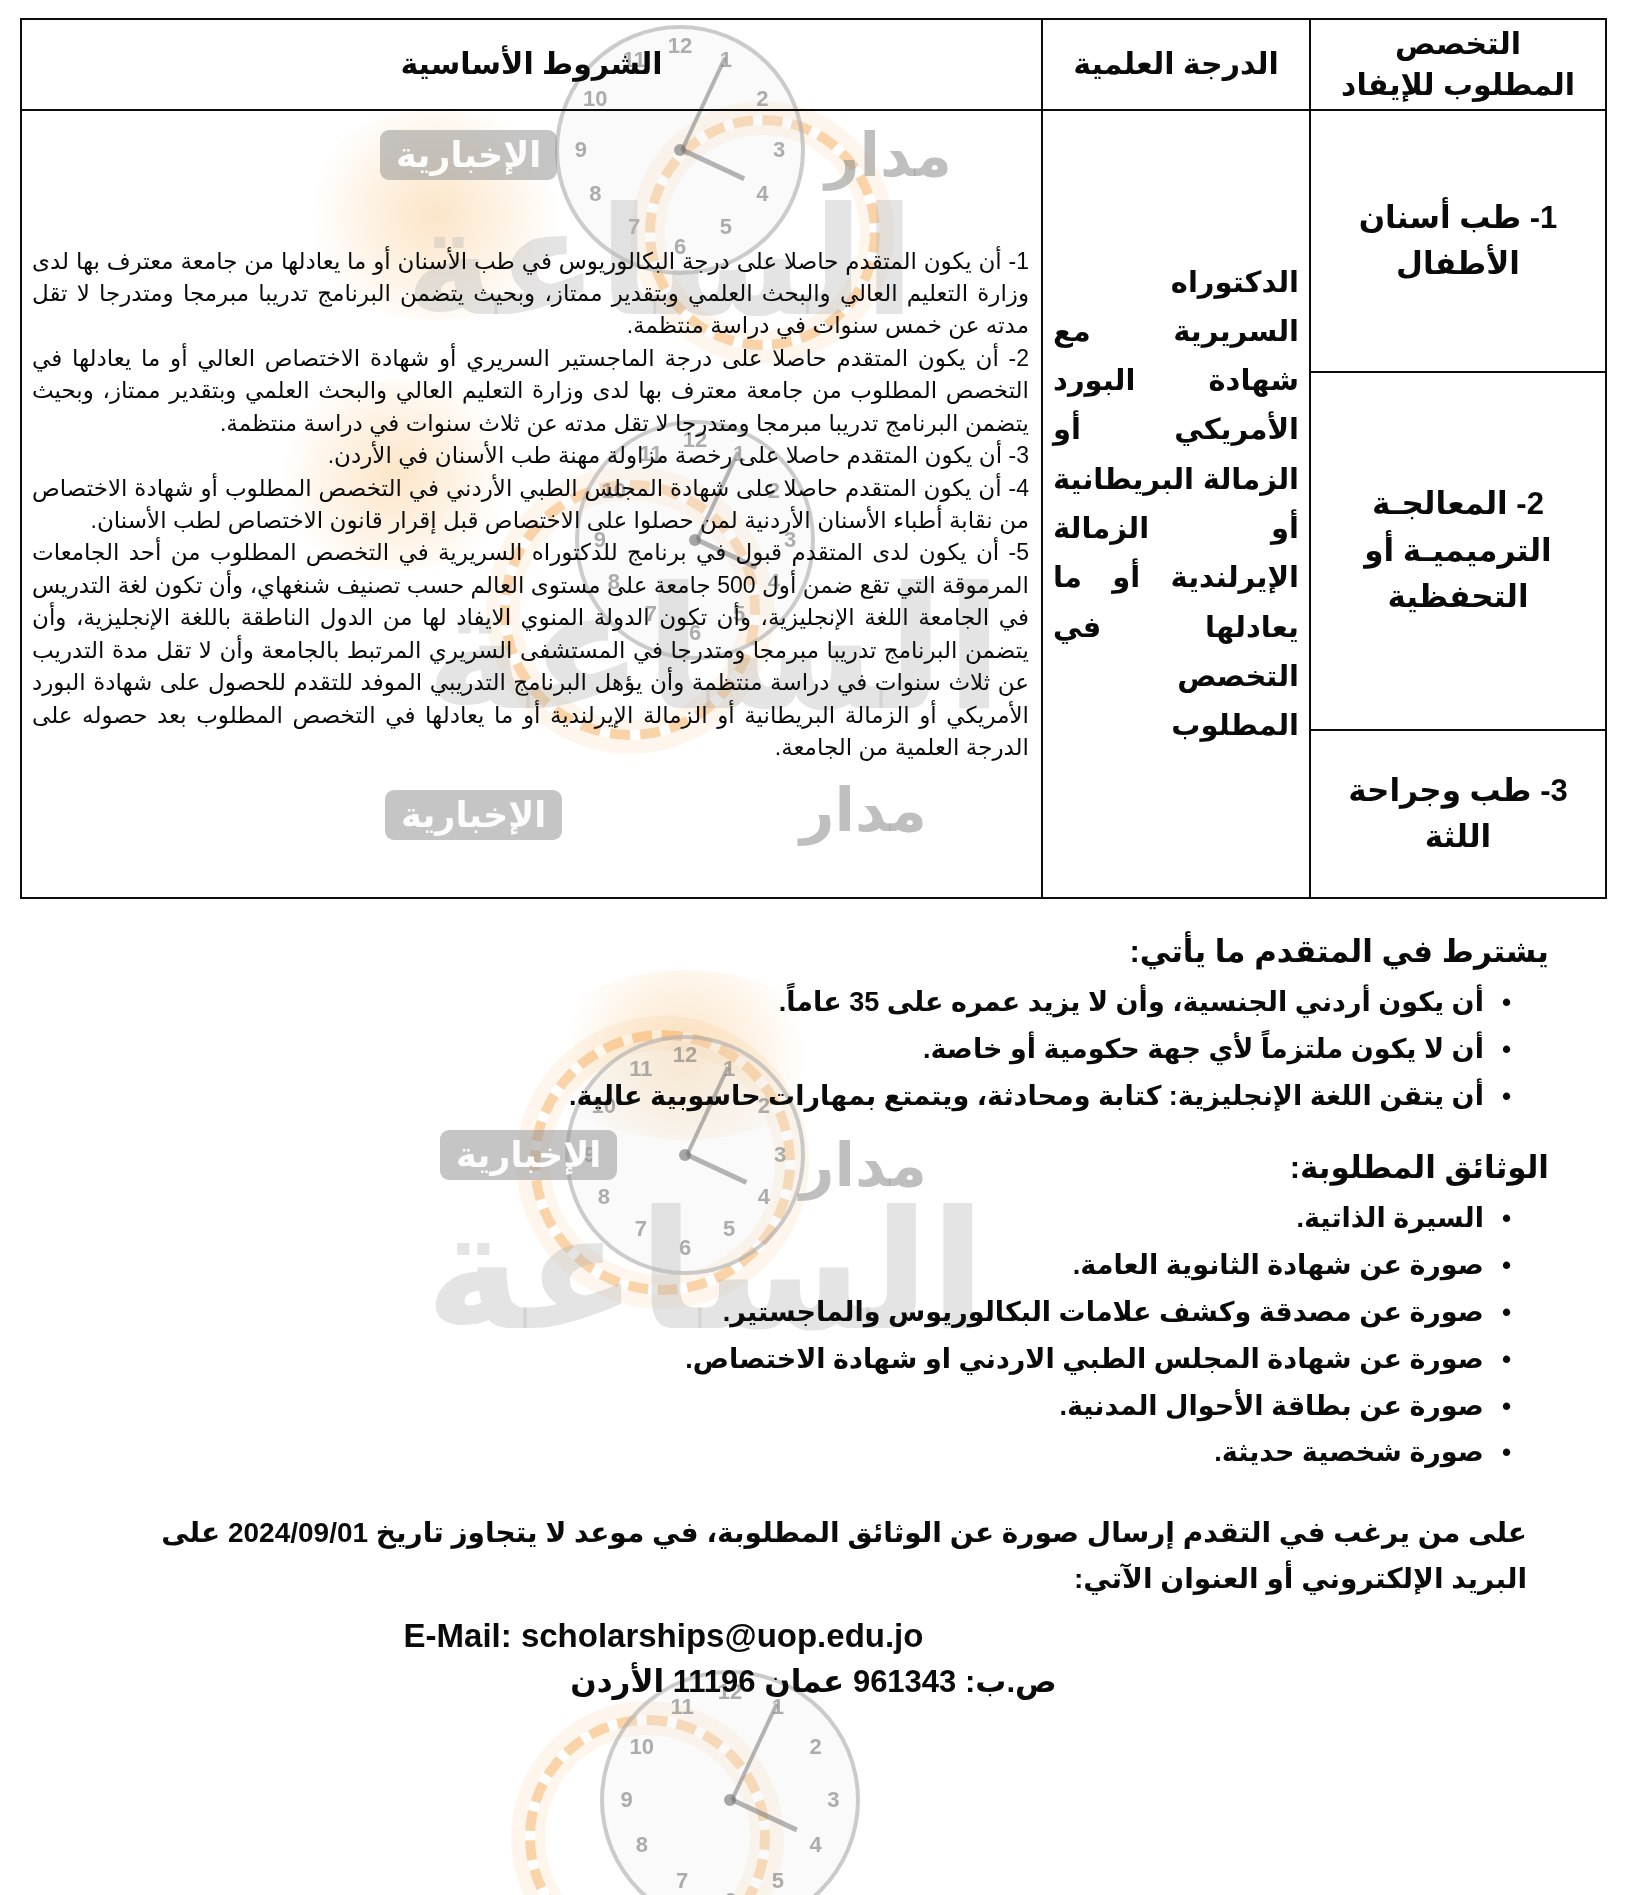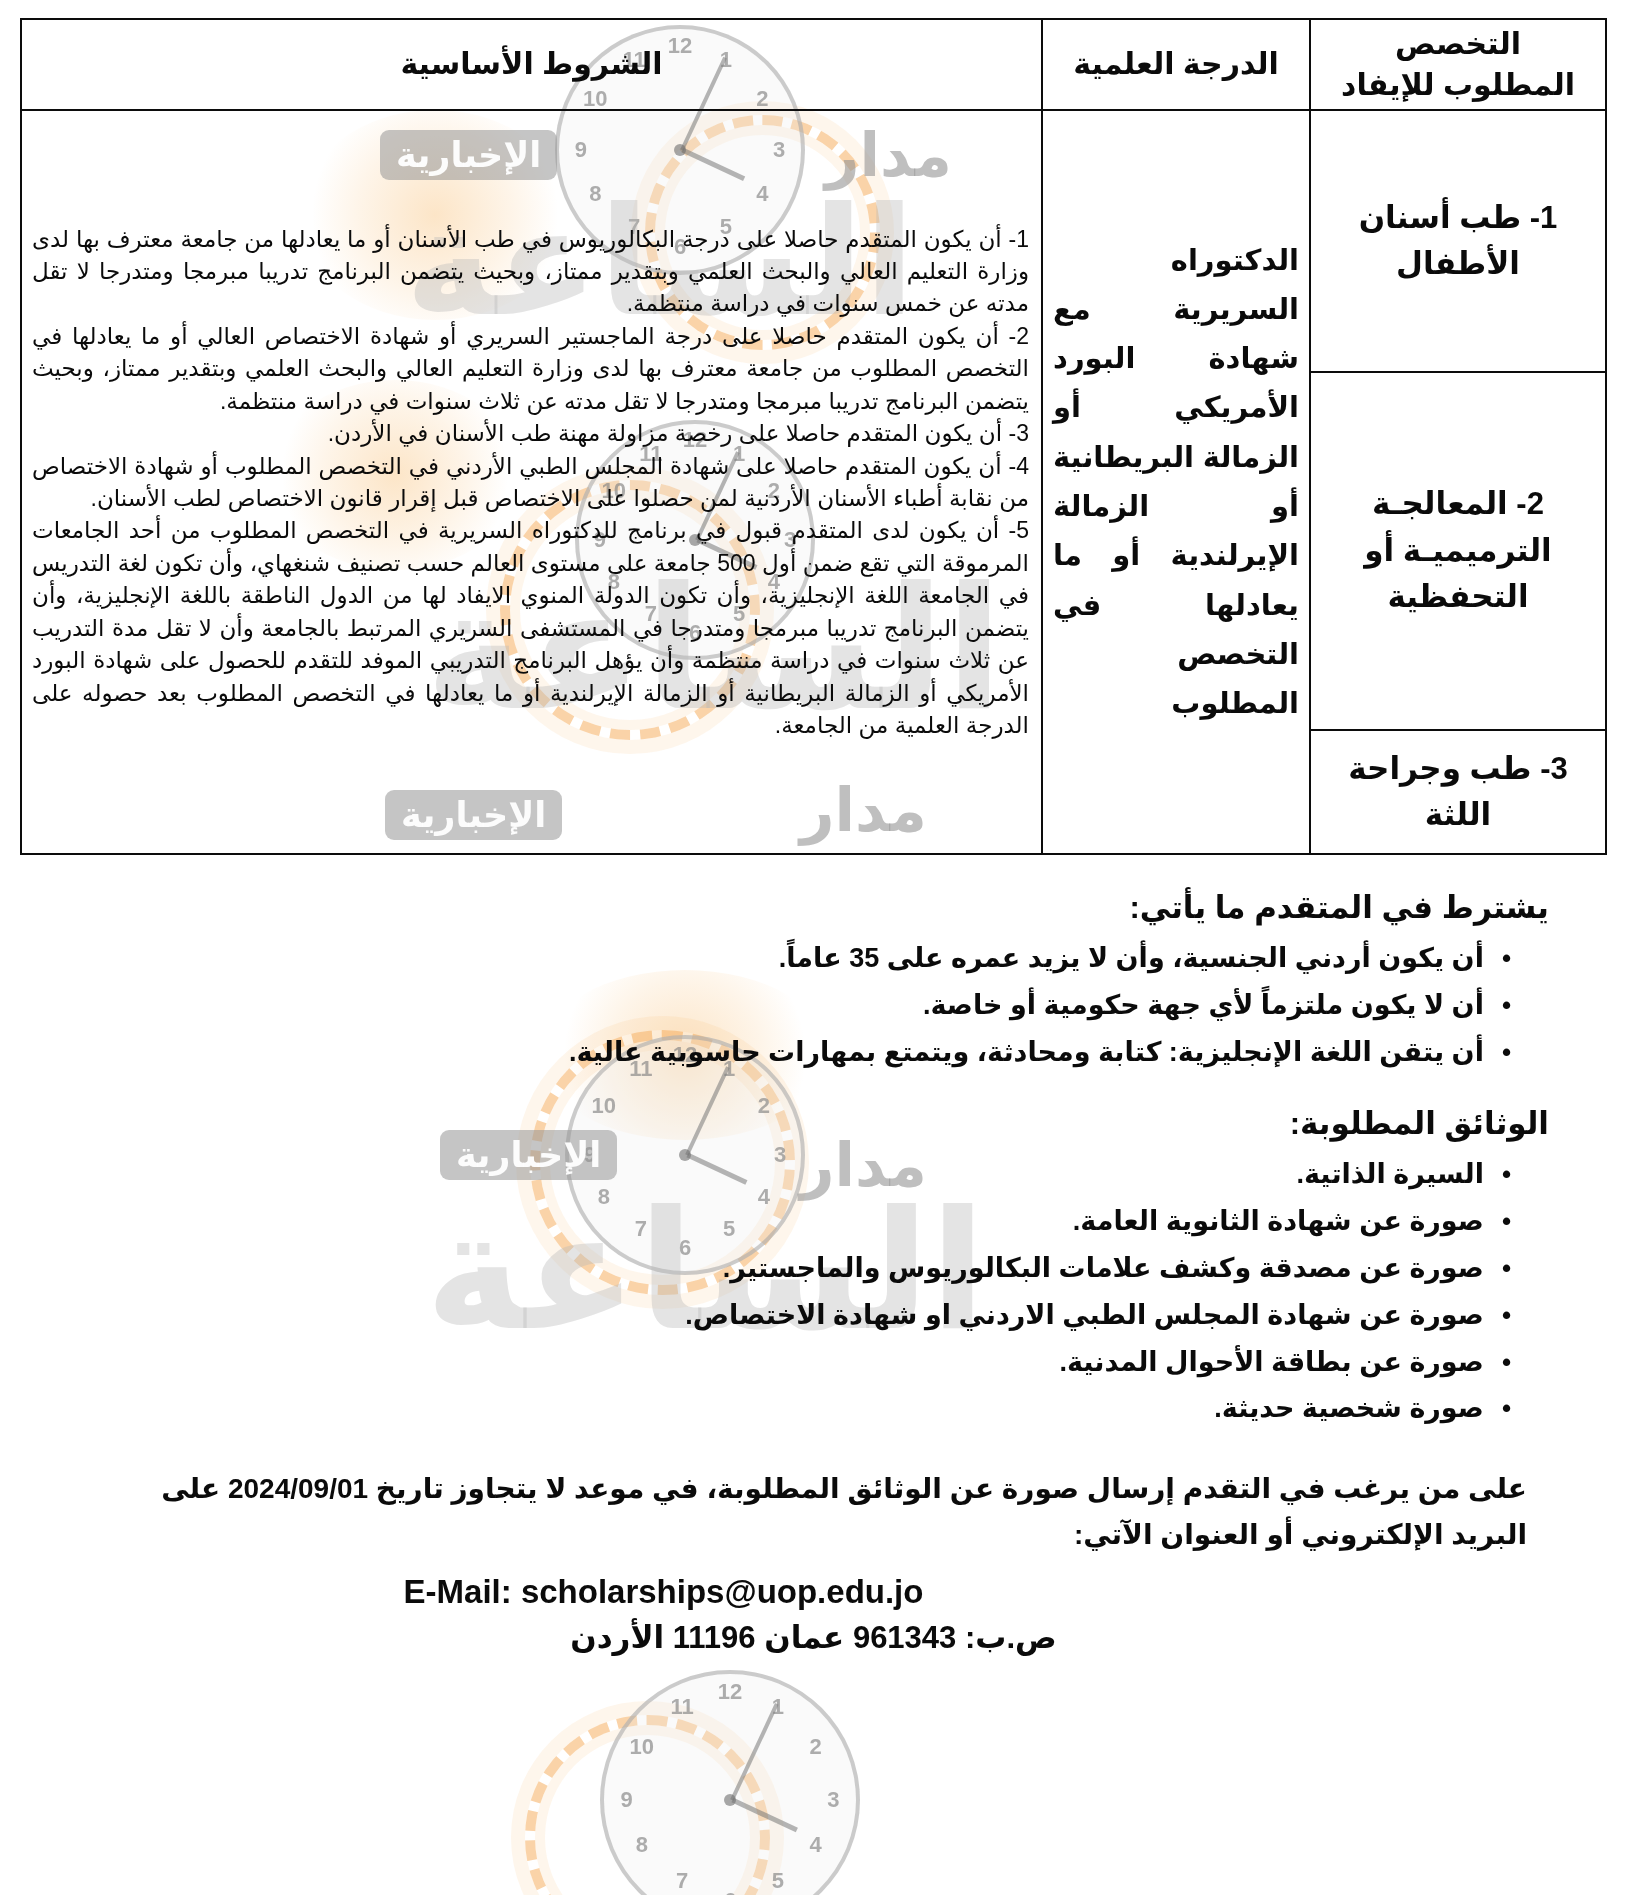--- a/index.html
+++ b/index.html
@@ -296,21 +296,21 @@
                 <p class="cond-item">3- أن يكون المتقدم حاصلا على رخصة مزاولة مهنة طب الأسنان في الأردن.</p>
                 <p class="cond-item">4- أن يكون المتقدم حاصلا على شهادة المجلس الطبي الأردني في التخصص المطلوب أو شهادة الاختصاص من نقابة أطباء الأسنان الأردنية لمن حصلوا على الاختصاص قبل إقرار قانون الاختصاص لطب الأسنان.</p>
                 <p class="cond-item">5- أن يكون لدى المتقدم قبول في برنامج للدكتوراه السريرية في التخصص المطلوب من أحد الجامعات المرموقة التي تقع ضمن أول 500 جامعة على مستوى العالم حسب تصنيف شنغهاي، وأن تكون لغة التدريس في الجامعة اللغة الإنجليزية، وأن تكون الدولة المنوي الايفاد لها من الدول الناطقة باللغة الإنجليزية، وأن يتضمن البرنامج تدريبا مبرمجا ومتدرجا في المستشفى السريري المرتبط بالجامعة وأن لا تقل مدة التدريب عن ثلاث سنوات في دراسة منتظمة وأن يؤهل البرنامج التدريبي الموفد للتقدم للحصول على شهادة البورد الأمريكي أو الزمالة البريطانية أو الزمالة الإيرلندية أو ما يعادلها في التخصص المطلوب بعد حصوله على الدرجة العلمية من الجامعة.</p>
               </div>
           </td>
         </tr>
         <tr>
           <td class="spec-cell" style="height:358px;">2- المعالجـة الترميميـة أو التحفظية</td>
         </tr>
         <tr>
-          <td class="spec-cell" style="height:124px;">3- طب وجراحة اللثة</td>
+          <td class="spec-cell" style="height:168px;">3- طب وجراحة اللثة</td>
         </tr>
       </tbody>
     </table>
 
     <div class="section">
       <div class="section-title">يشترط في المتقدم ما يأتي:</div>
       <ul class="dotlist">
           <li>
           <span class="bullet">•</span>
           <span class="txt">أن يكون أردني الجنسية، وأن لا يزيد عمره على 35 عاماً.</span>

